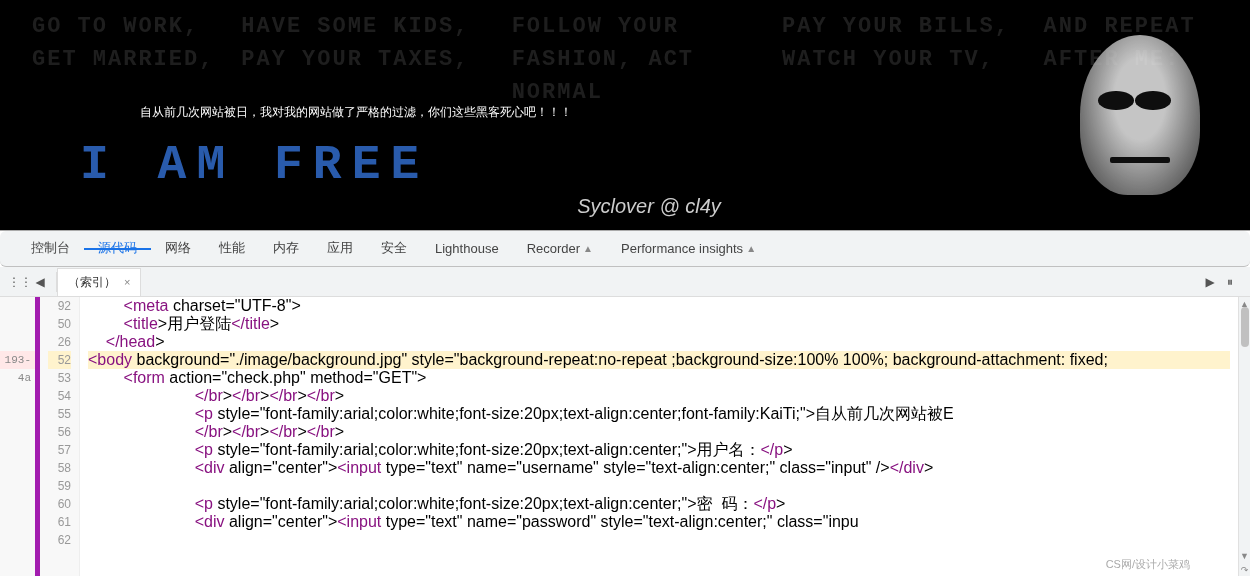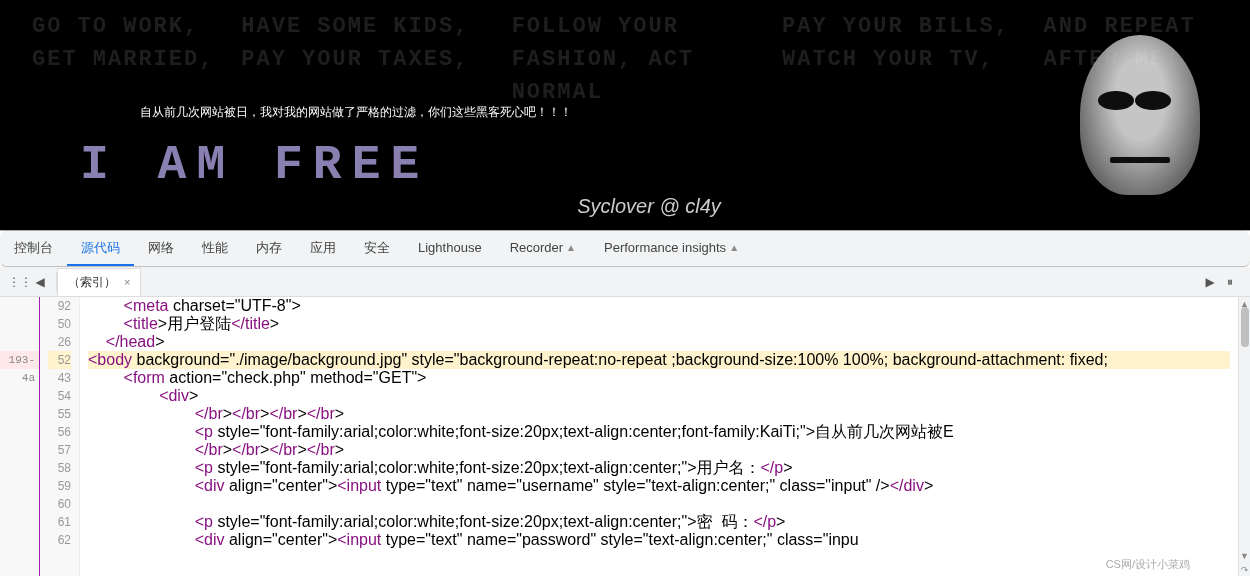--- a/index.html
+++ b/index.html
@@ -92,37 +92,37 @@
       width: 50%;
       height: 4%;
       background: #111;
       border-radius: 2px;
     }
     
     .i-am-free {
       position: absolute;
       bottom: 38px;
       left: 80px;
-      color: #c4b5fd;
+      color: #3b82f6;
       font-size: 48px;
       font-weight: bold;
       font-family: 'Courier New', monospace;
       letter-spacing: 10px;
       opacity: 0.7;
       z-index: 5;
     }
 
     
     .devtools-toolbar {
       background: #f1f3f4;
       border-bottom: 1px solid #c0c0c0;
       height: 36px;
       display: flex;
       align-items: stretch;
-      padding: 0;
+      padding: 17px;
       border-radius: 6px;
     }
     .devtools-tab {
       padding: 0 14px;
       font-size: 13px;
       color: #444;
       cursor: pointer;
       display: flex;
       align-items: center;
       border-bottom: 2px solid transparent;
@@ -308,51 +308,50 @@
       <span class="close-btn">×</span>
     </div>
     <div class="panel-controls-right">
       <button class="ctrl-btn">▶</button>
       <button class="ctrl-btn">⏸</button>
     </div>
   </div>
 
   <div class="source-panel">
 
-    <div style="width:40px; background:#f8f8f8; border-right:1px solid #a21caf; font-size:11px; color:#888; font-family:'Courier New',monospace; display:flex; flex-direction:column;">
+    <div style="width:40px; background:#f8f8f8; border-right:5px solid #a21caf; font-size:11px; color:#888; font-family:'Courier New',monospace; display:flex; flex-direction:column;">
       <div style="height:18px;line-height:18px;padding-right:4px;text-align:right;"></div>
       <div style="height:18px;line-height:18px;padding-right:4px;text-align:right;"></div>
       <div style="height:18px;line-height:18px;padding-right:4px;text-align:right;"></div>
       <div style="height:18px;line-height:18px;padding-right:4px;text-align:right;background:#ffe8e8;">193-4a</div>
     </div>
 
     <div class="line-gutter" id="line-gutter">
         <div style="height: 18px; line-height: 18px;">92</div>
         <div style="height: 18px; line-height: 18px;">50</div>
         <div style="height: 18px; line-height: 18px;">26</div>
         <div style="height: 18px; line-height: 18px; background: rgb(255, 243, 205);">52</div>
-        <div style="height: 18px; line-height: 18px;">43</div>
+        <div style="height: 18px; line-height: 18px;">53</div>
         <div style="height: 18px; line-height: 18px;">54</div>
         <div style="height: 18px; line-height: 18px;">55</div>
         <div style="height: 18px; line-height: 18px;">56</div>
         <div style="height: 18px; line-height: 18px;">57</div>
         <div style="height: 18px; line-height: 18px;">58</div>
         <div style="height: 18px; line-height: 18px;">59</div>
         <div style="height: 18px; line-height: 18px;">60</div>
         <div style="height: 18px; line-height: 18px;">61</div>
         <div style="height: 18px; line-height: 18px;">62</div>
       </div>
 
     <div class="code-content" id="code-content">
         <div class="code-line">        <span class="tag">&lt;meta</span> charset="UTF-8"&gt;</div>
         <div class="code-line">        <span class="tag">&lt;title</span>&gt;用户登陆<span class="tag">&lt;/title</span>&gt;</div>
         <div class="code-line">    <span class="tag">&lt;/head</span>&gt;</div>
         <div class="code-line" style="background: rgb(255, 243, 205);"><span class="tag">&lt;body</span> background="./image/background.jpg" style="background-repeat:no-repeat ;background-size:100% 100%; background-attachment: fixed;</div>
         <div class="code-line">        <span class="tag">&lt;form</span> action="check.php" method="GET"&gt;</div>
-        <div class="code-line">                <span class="tag">&lt;div</span>&gt;</div>
         <div class="code-line">                        <span class="tag">&lt;/br</span>&gt;<span class="tag">&lt;/br</span>&gt;<span class="tag">&lt;/br</span>&gt;<span class="tag">&lt;/br</span>&gt;</div>
         <div class="code-line">                        <span class="tag">&lt;p</span> style="font-family:arial;color:white;font-size:20px;text-align:center;font-family:KaiTi;"&gt;自从前几次网站被E</div>
         <div class="code-line">                        <span class="tag">&lt;/br</span>&gt;<span class="tag">&lt;/br</span>&gt;<span class="tag">&lt;/br</span>&gt;<span class="tag">&lt;/br</span>&gt;</div>
         <div class="code-line">                        <span class="tag">&lt;p</span> style="font-family:arial;color:white;font-size:20px;text-align:center;"&gt;用户名：<span class="tag">&lt;/p</span>&gt;</div>
         <div class="code-line">                        <span class="tag">&lt;div</span> align="center"&gt;<span class="tag">&lt;input</span> type="text" name="username" style="text-align:center;" class="input" /&gt;<span class="tag">&lt;/div</span>&gt;</div>
         <div class="code-line"></div>
         <div class="code-line">                        <span class="tag">&lt;p</span> style="font-family:arial;color:white;font-size:20px;text-align:center;"&gt;密  码：<span class="tag">&lt;/p</span>&gt;</div>
         <div class="code-line">                        <span class="tag">&lt;div</span> align="center"&gt;<span class="tag">&lt;input</span> type="text" name="password" style="text-align:center;" class="inpu</div>
       </div>
 

